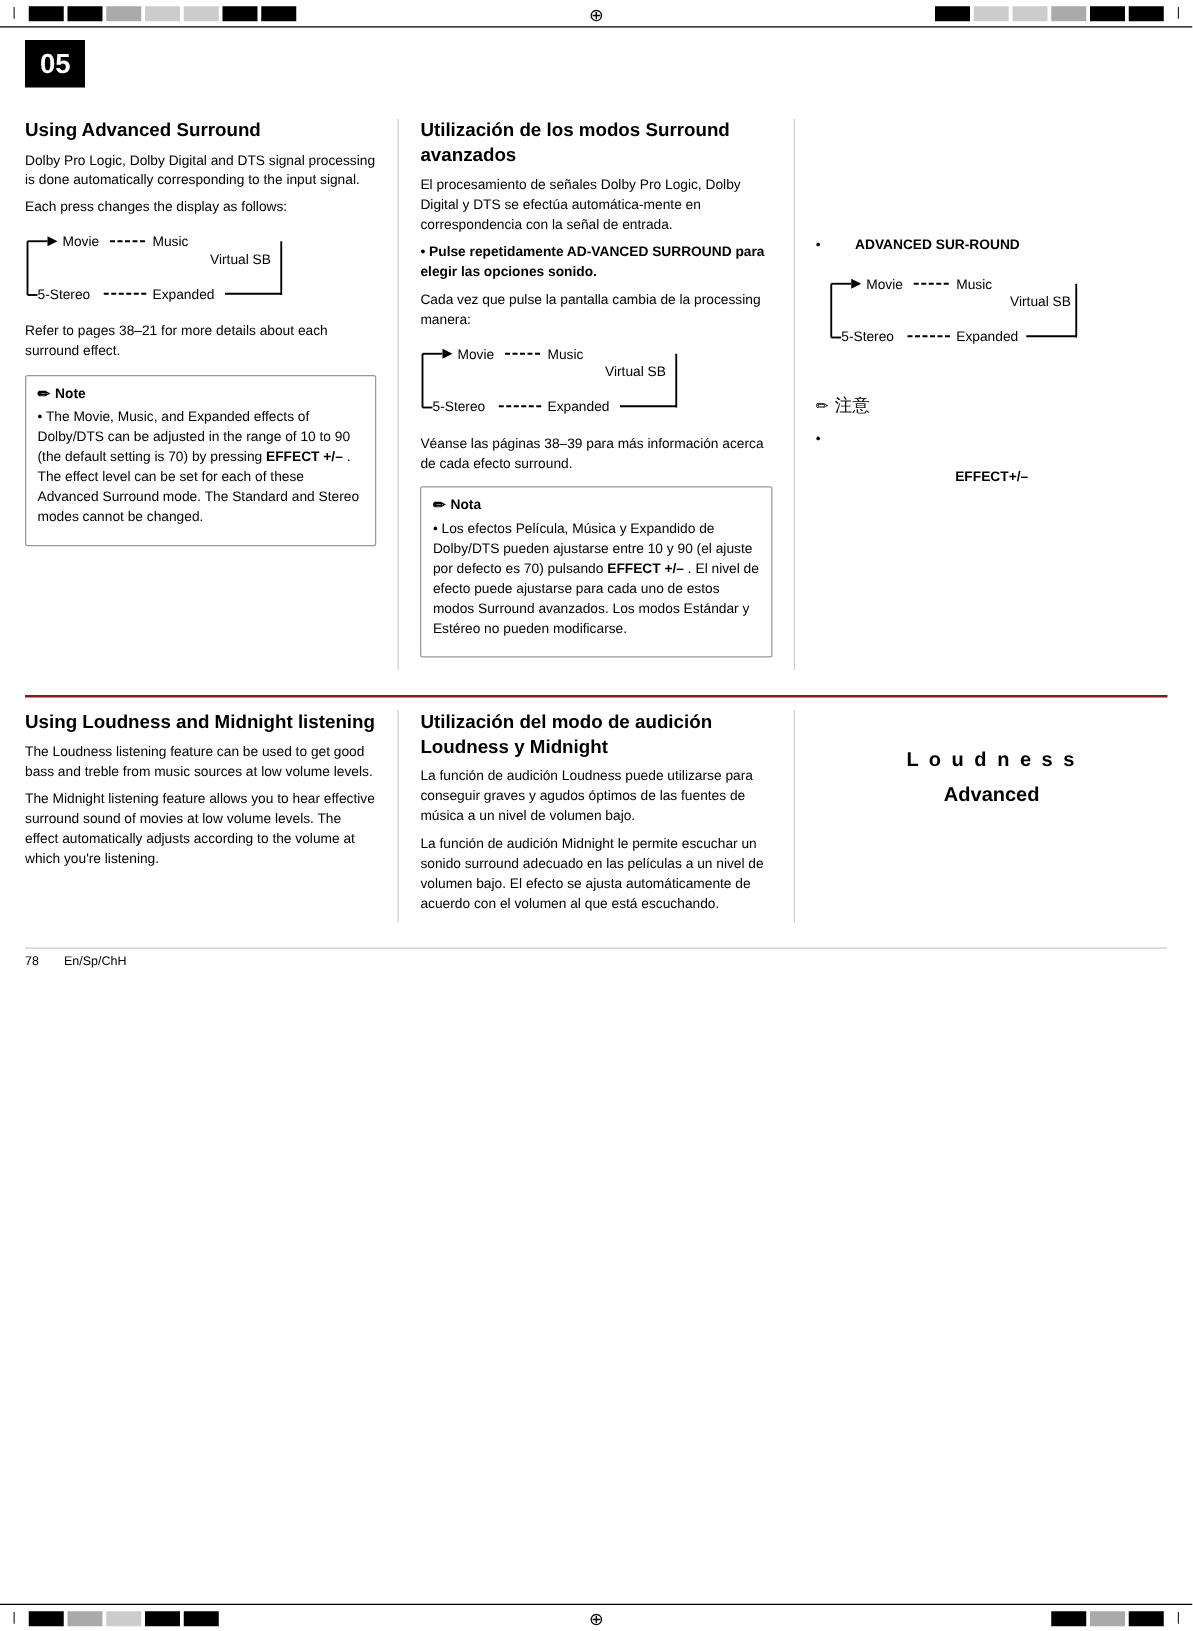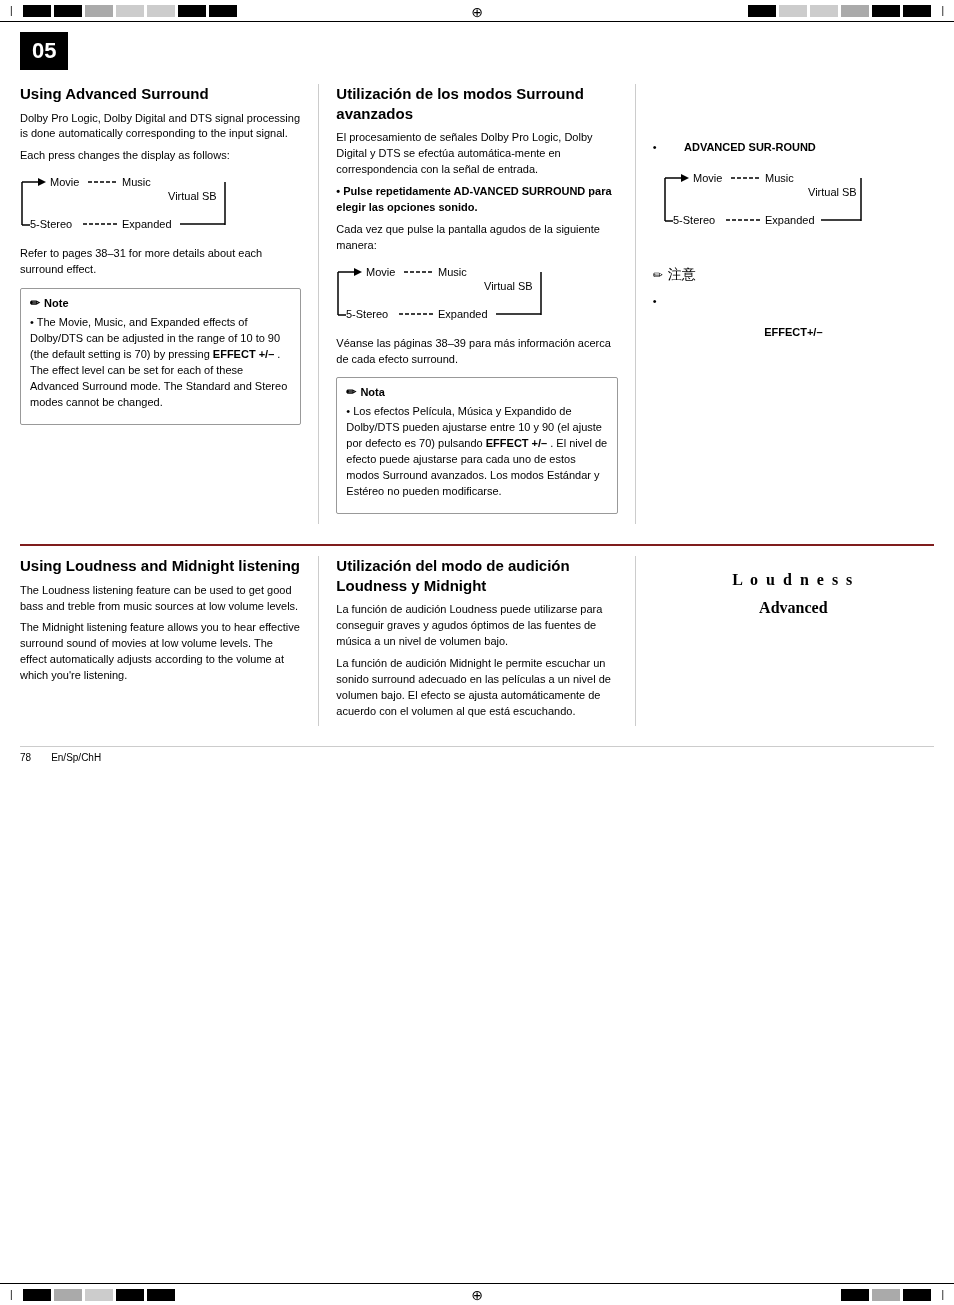--- a/index.html
+++ b/index.html
@@ -56,21 +56,21 @@
     }
 
     
     .chapter-box {
       display: inline-block;
       background: #000;
       color: #fff;
       font-size: 22px;
       font-weight: bold;
       padding: 6px 12px;
-      margin-bottom: 14px;
+      margin-bottom: 25px;
     }
 
     
     .main-columns {
       display: flex;
       gap: 2px;
       width: 100%;
     }
 
     .col {
@@ -226,21 +226,21 @@
           <text x="10" y="58" font-size="11" font-family="Arial">5-Stereo</text>
           <line x1="63" y1="54" x2="98" y2="54" stroke="#000" stroke-width="1.5" stroke-dasharray="4,2"></line>
           <text x="102" y="58" font-size="11" font-family="Arial">Expanded</text>
           <line x1="160" y1="54" x2="205" y2="54" stroke="#000" stroke-width="1.5"></line>
 
           <line x1="2" y1="12" x2="2" y2="55" stroke="#000" stroke-width="1.5"></line>
           <line x1="2" y1="55" x2="10" y2="55" stroke="#000" stroke-width="1.5"></line>
         </svg>
       </div>
 
-      <p>Refer to pages 38–31 for more details about each surround effect.</p>
+      <p>Refer to pages 38–21 for more details about each surround effect.</p>
 
       <div class="note-box">
         <div class="note-title">
           <span class="pencil-icon">✏</span>
           <span>Note</span>
         </div>
         <p>
           • <span>The Movie, Music, and Expanded effects of Dolby/DTS can be adjusted in the range of 10 to 90 (the default setting is 70) by pressing </span><strong>EFFECT +/–</strong><span> . The effect level can be set for each of these Advanced Surround mode. The Standard and Stereo modes cannot be changed.</span>
         </p>
       </div>
@@ -251,21 +251,21 @@
 
     <div class="col">
 
       <div class="section-title">Utilización de los modos Surround avanzados</div>
 
       <p>El procesamiento de señales Dolby Pro Logic, Dolby Digital y DTS se efectúa automática-mente en correspondencia con la señal de entrada.</p>
 
       <p>
         <span class="bold">• <span>Pulse repetidamente AD-VANCED SURROUND para elegir las opciones sonido.</span></span>
       </p>
-      <p>Cada vez que pulse la pantalla agudos de la siguiente manera:</p>
+      <p>Cada vez que pulse la pantalla cambia de la processing manera:</p>
 
       <div style="margin: 6px 0 6px 0;">
         <svg class="diagram-svg" width="210" height="68">
           <line x1="2" y1="12" x2="18" y2="12" stroke="#000" stroke-width="1.5"></line>
           <polygon points="18,8 26,12 18,16" fill="#000"></polygon>
           <text x="30" y="16" font-size="11" font-family="Arial">Movie</text>
           <line x1="68" y1="12" x2="98" y2="12" stroke="#000" stroke-width="1.5" stroke-dasharray="4,2"></line>
           <text x="102" y="16" font-size="11" font-family="Arial">Music</text>
           <text x="148" y="30" font-size="11" font-family="Arial">Virtual SB</text>
           <line x1="205" y1="12" x2="205" y2="55" stroke="#000" stroke-width="1.5"></line>
@@ -289,21 +289,21 @@
           • <span>Los efectos Película, Música y Expandido de Dolby/DTS pueden ajustarse entre 10 y 90 (el ajuste por defecto es 70) pulsando </span><strong>EFFECT +/–</strong><span> . El nivel de efecto puede ajustarse para cada uno de estos modos Surround avanzados. Los modos Estándar y Estéreo no pueden modificarse.</span>
         </p>
       </div>
 
     </div>
 
     <div class="col-divider"></div>
 
     <div class="col">
 
-      <p style="margin-top:56px;">
+      <p style="margin-top:94px;">
         • &nbsp;&nbsp;&nbsp;&nbsp;&nbsp;&nbsp;&nbsp;&nbsp;<strong>ADVANCED SUR-ROUND</strong>
       </p>
 
       <div style="margin: 10px 0 10px 10px;">
         <svg class="diagram-svg" width="200" height="68">
           <line x1="2" y1="12" x2="18" y2="12" stroke="#000" stroke-width="1.5"></line>
           <polygon points="18,8 26,12 18,16" fill="#000"></polygon>
           <text x="30" y="16" font-size="11" font-family="Arial">Movie</text>
           <line x1="68" y1="12" x2="98" y2="12" stroke="#000" stroke-width="1.5" stroke-dasharray="4,2"></line>
           <text x="102" y="16" font-size="11" font-family="Arial">Music</text>
@@ -346,21 +346,21 @@
 
       <div class="col">
         <div class="section-title">Utilización del modo de audición Loudness y Midnight</div>
         <p>La función de audición Loudness puede utilizarse para conseguir graves y agudos óptimos de las fuentes de música a un nivel de volumen bajo.</p>
         <p>La función de audición Midnight le permite escuchar un sonido surround adecuado en las películas a un nivel de volumen bajo. El efecto se ajusta automáticamente de acuerdo con el volumen al que  está escuchando.</p>
       </div>
 
       <div class="col-divider"></div>
 
       <div class="col">
-        <div style="text-align:center; margin-top: 14px; font-family: Liberation Serif, serif;">
+        <div style="text-align:center; margin-top: 31px;">
           <div class="section-title" style="font-size:16px; letter-spacing:2px;">L o u d n e s s</div>
           <div class="section-title" style="font-size:16px;">Advanced</div>
         </div>
       </div>
 
     </div>
   </div>
 
   
   <div class="page-footer">

